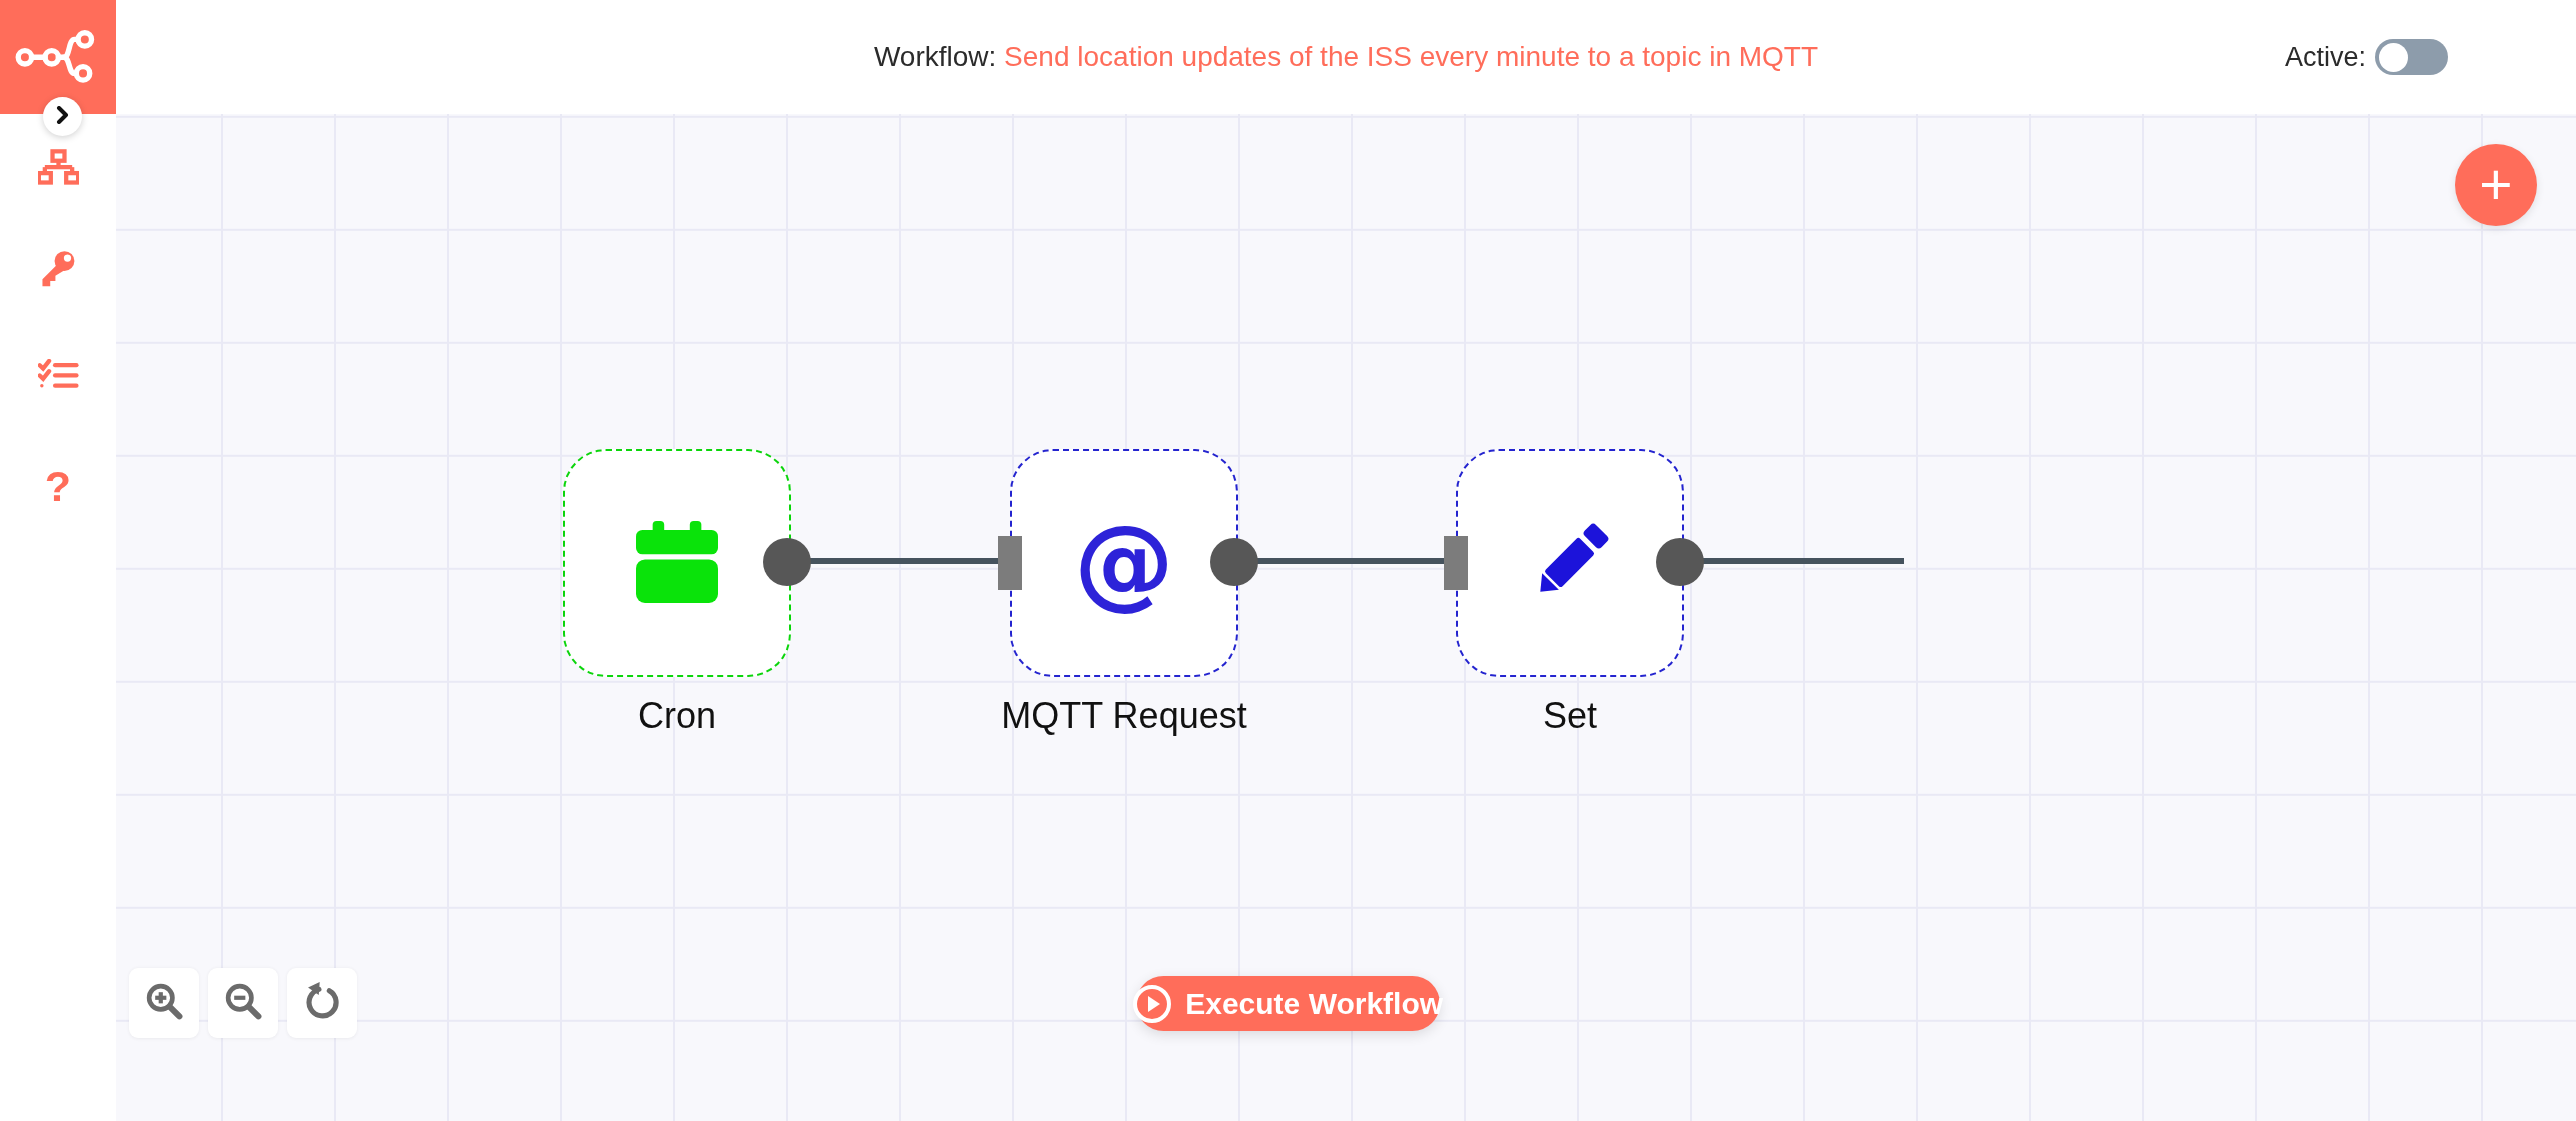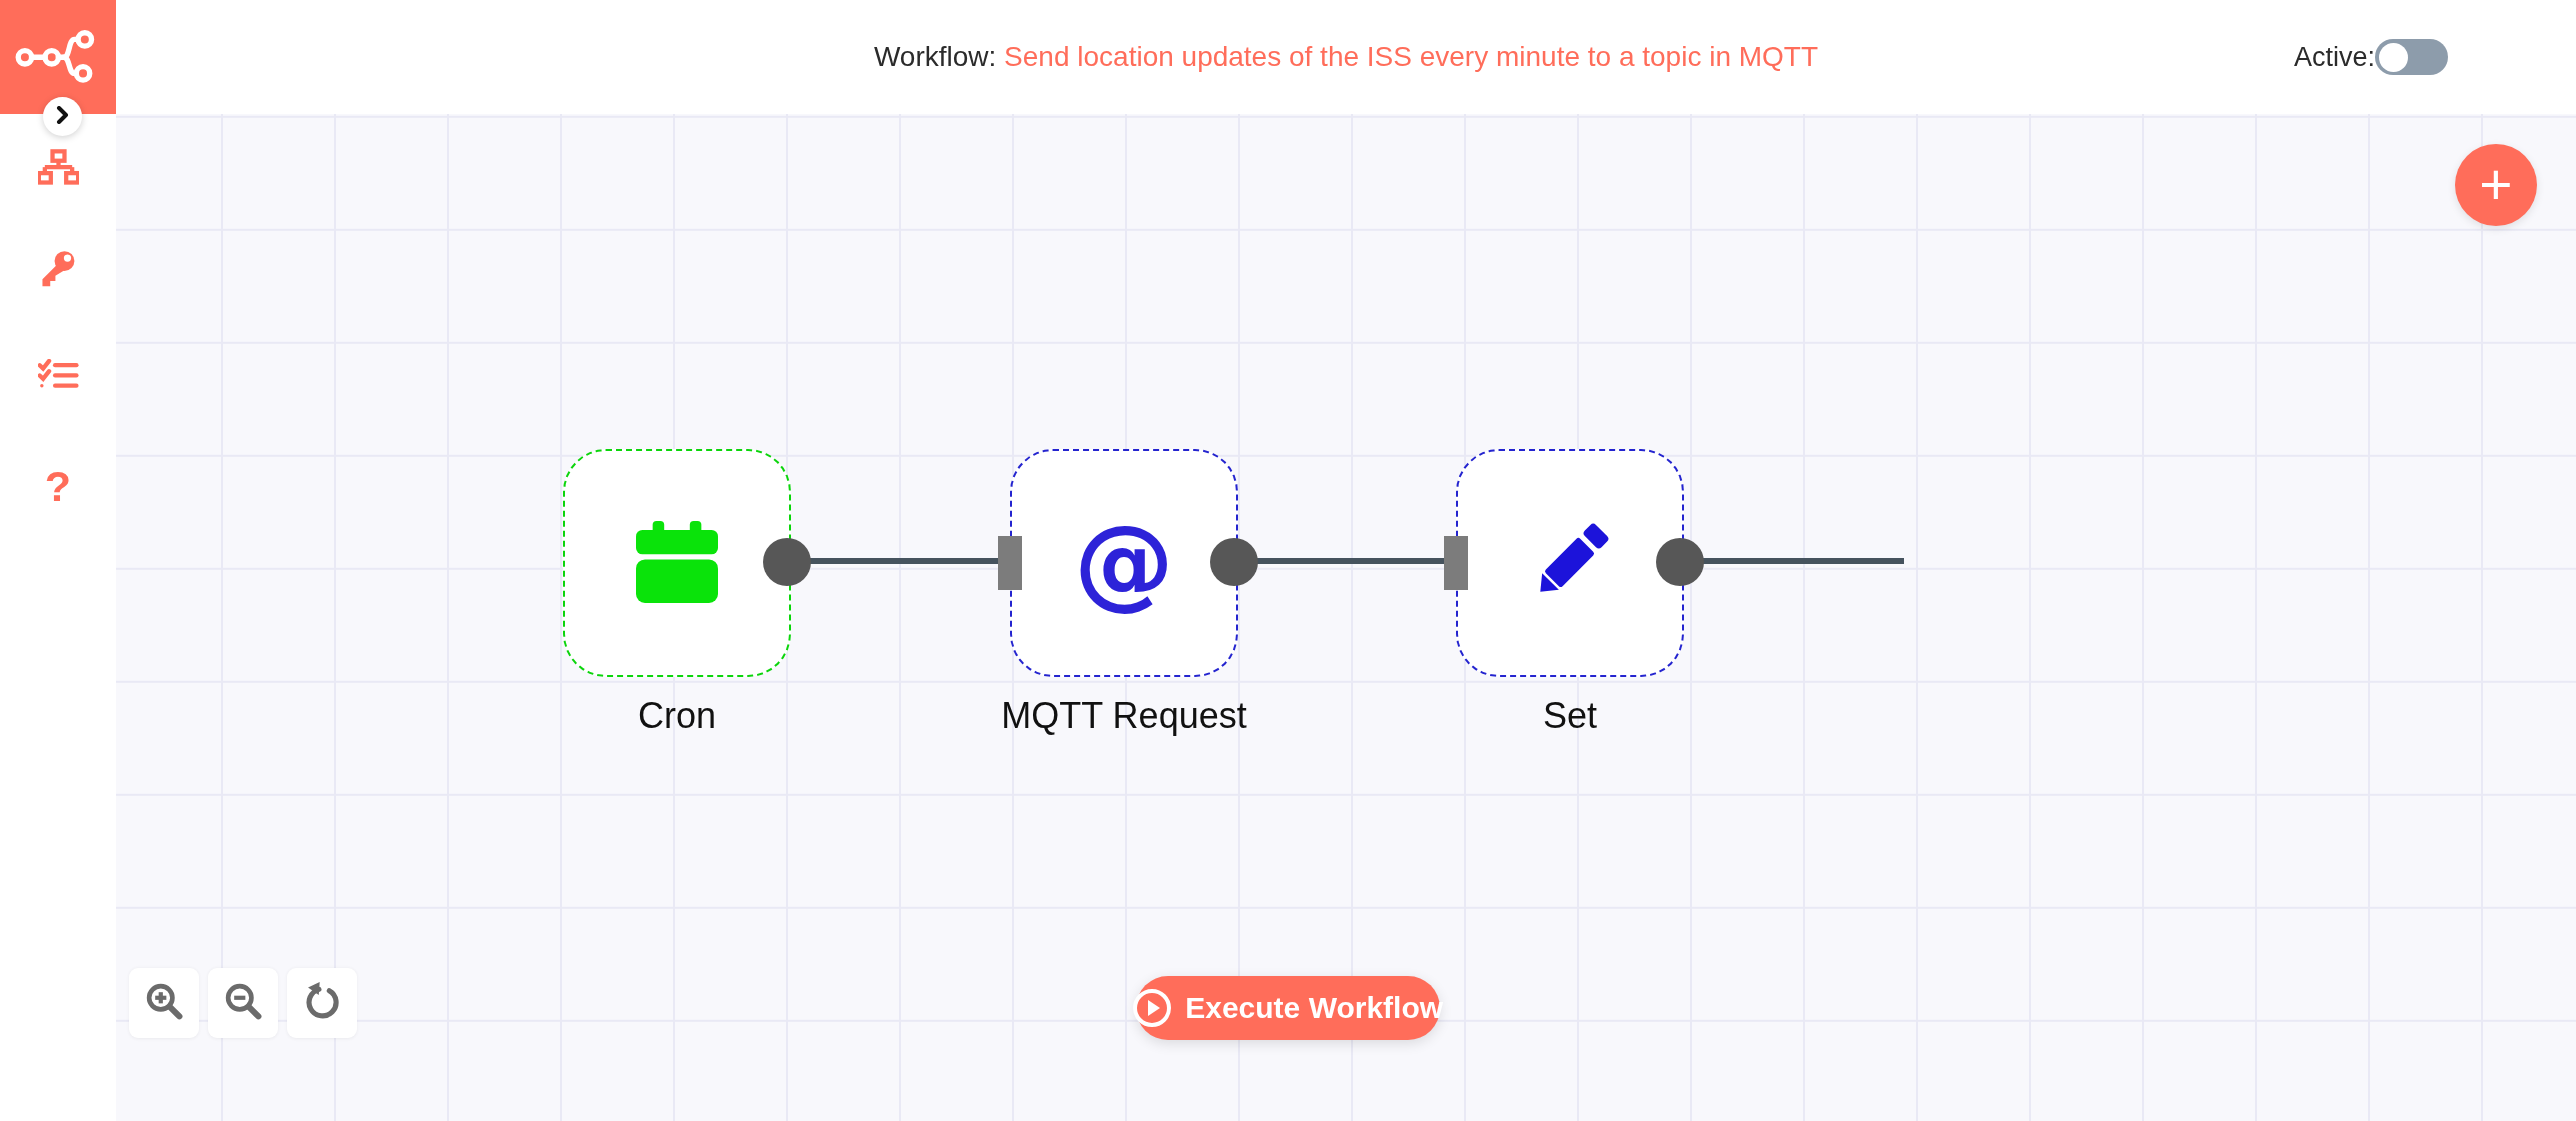--- a/index.html
+++ b/index.html
@@ -22,21 +22,21 @@
   .topbar{
     position:absolute;left:116px;top:0;width:2460px;height:114px;background:#ffffff;
   }
   .wf-title{
     position:absolute;left:50%;top:50%;transform:translate(-50%,-50%);
     font-size:28px;color:#2b2b2b;white-space:nowrap;
   }
   .wf-title .red{color:#ff6d5a;}
   .active-group{
     position:absolute;right:128px;top:50%;transform:translateY(-50%);
-    display:flex;align-items:center;gap:0;
+    display:flex;align-items:center;gap:9px;
   }
   .active-label{font-size:27px;color:#2b2b2b;}
   .toggle{
     width:73px;height:36px;border-radius:18px;background:#8d9cab;position:relative;cursor:pointer;
   }
   .toggle .knob{
     position:absolute;left:3.6px;top:3.6px;width:29px;height:29px;border-radius:50%;background:#ffffff;
   }
   
   .sidebar{
@@ -86,21 +86,21 @@
     background:#ff6d5a;color:#fff;display:flex;align-items:center;justify-content:center;
     font-size:57px;font-weight:300;line-height:1;cursor:pointer;box-shadow:0 2.7px 9px rgba(0,0,0,.10);
   }
   .zoom-controls{position:absolute;left:13.4px;top:854px;display:flex;gap:9px;}
   .zoom-btn{
     width:70px;height:70px;background:#ffffff;border-radius:9px;
     display:flex;align-items:center;justify-content:center;cursor:pointer;
     box-shadow:0 0.9px 3.6px rgba(0,0,0,.06);
   }
   .execute-btn{
-    position:absolute;left:1020px;top:862px;width:304px;height:64px;border-radius:34px;
+    position:absolute;left:1020px;top:862px;width:304px;height:55px;border-radius:34px;
     background:#ff6d5a;display:flex;align-items:center;justify-content:center;gap:14.3px;
     cursor:pointer;box-shadow:0 3.6px 12.5px rgba(0,0,0,.12);
   }
   .execute-label{color:#ffffff;font-size:30px;font-weight:700;white-space:nowrap;}
   .play-ring{
     width:30px;height:30px;border:4.5px solid #ffffff;border-radius:50%;
     display:flex;align-items:center;justify-content:center;flex:none;
   }
   .play-tri{
     width:0;height:0;border-top:8px solid transparent;border-bottom:8px solid transparent;

